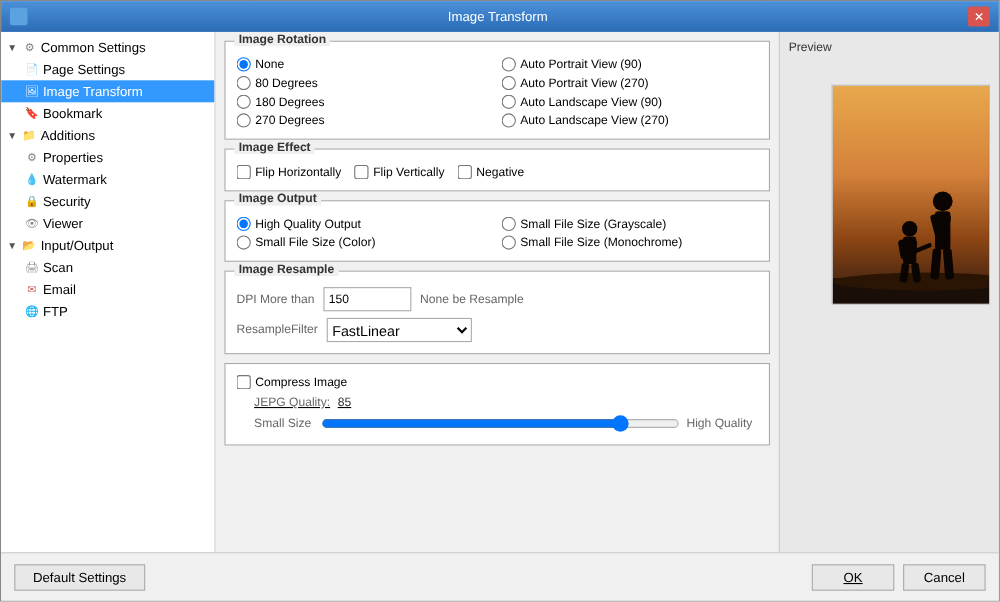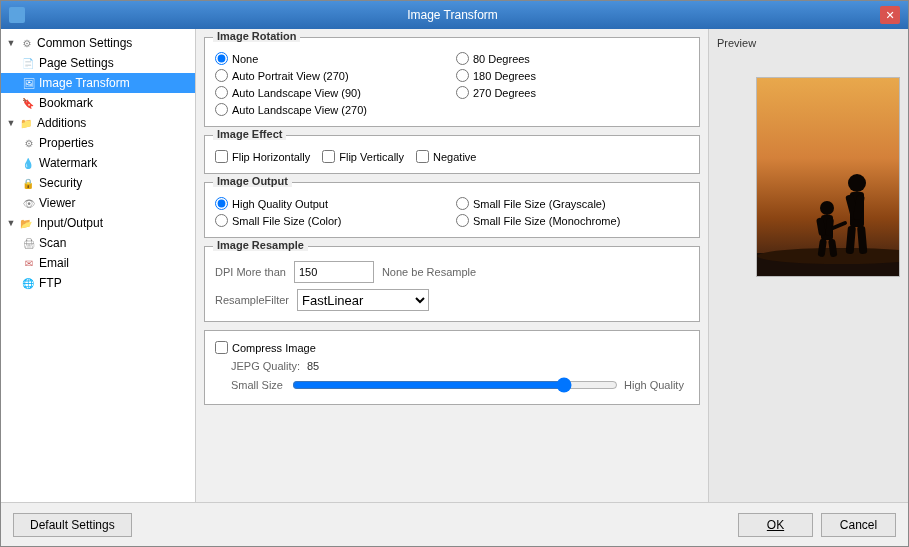--- a/index.html
+++ b/index.html
@@ -190,20 +190,21 @@
       font-size: 11px;
       margin-bottom: 6px;
     }
     .quality-row {
       display: flex;
       align-items: center;
       gap: 6px;
       font-size: 11px;
       margin-left: 16px;
       margin-bottom: 4px;
+      text-decoration: underline;
     }
     .quality-label { color: #666; min-width: 70px; }
     .quality-value { color: #333; min-width: 30px; }
     .size-row {
       display: flex;
       align-items: center;
       gap: 6px;
       font-size: 11px;
       margin-left: 16px;
     }
@@ -388,20 +389,24 @@
       <div class="settings-area">
 
         <div class="fieldset-like">
           <span class="fieldset-legend">Image Rotation</span>
           <div class="radio-grid">
             <div class="radio-item">
               <input type="radio" name="rotation" id="rot-none" checked="" style="">
               <label for="rot-none">None</label>
             </div>
             <div class="radio-item">
+              <input type="radio" name="rotation" id="rot-ap90" style="">
+              <label for="rot-ap90">Auto Portrait View (90)</label>
+            </div>
+            <div class="radio-item">
               <input type="radio" name="rotation" id="rot-90" style="">
               <label for="rot-90">80 Degrees</label>
             </div>
             <div class="radio-item">
               <input type="radio" name="rotation" id="rot-ap270" style="">
               <label for="rot-ap270">Auto Portrait View (270)</label>
             </div>
             <div class="radio-item">
               <input type="radio" name="rotation" id="rot-180" style="">
               <label for="rot-180">180 Degrees</label>

